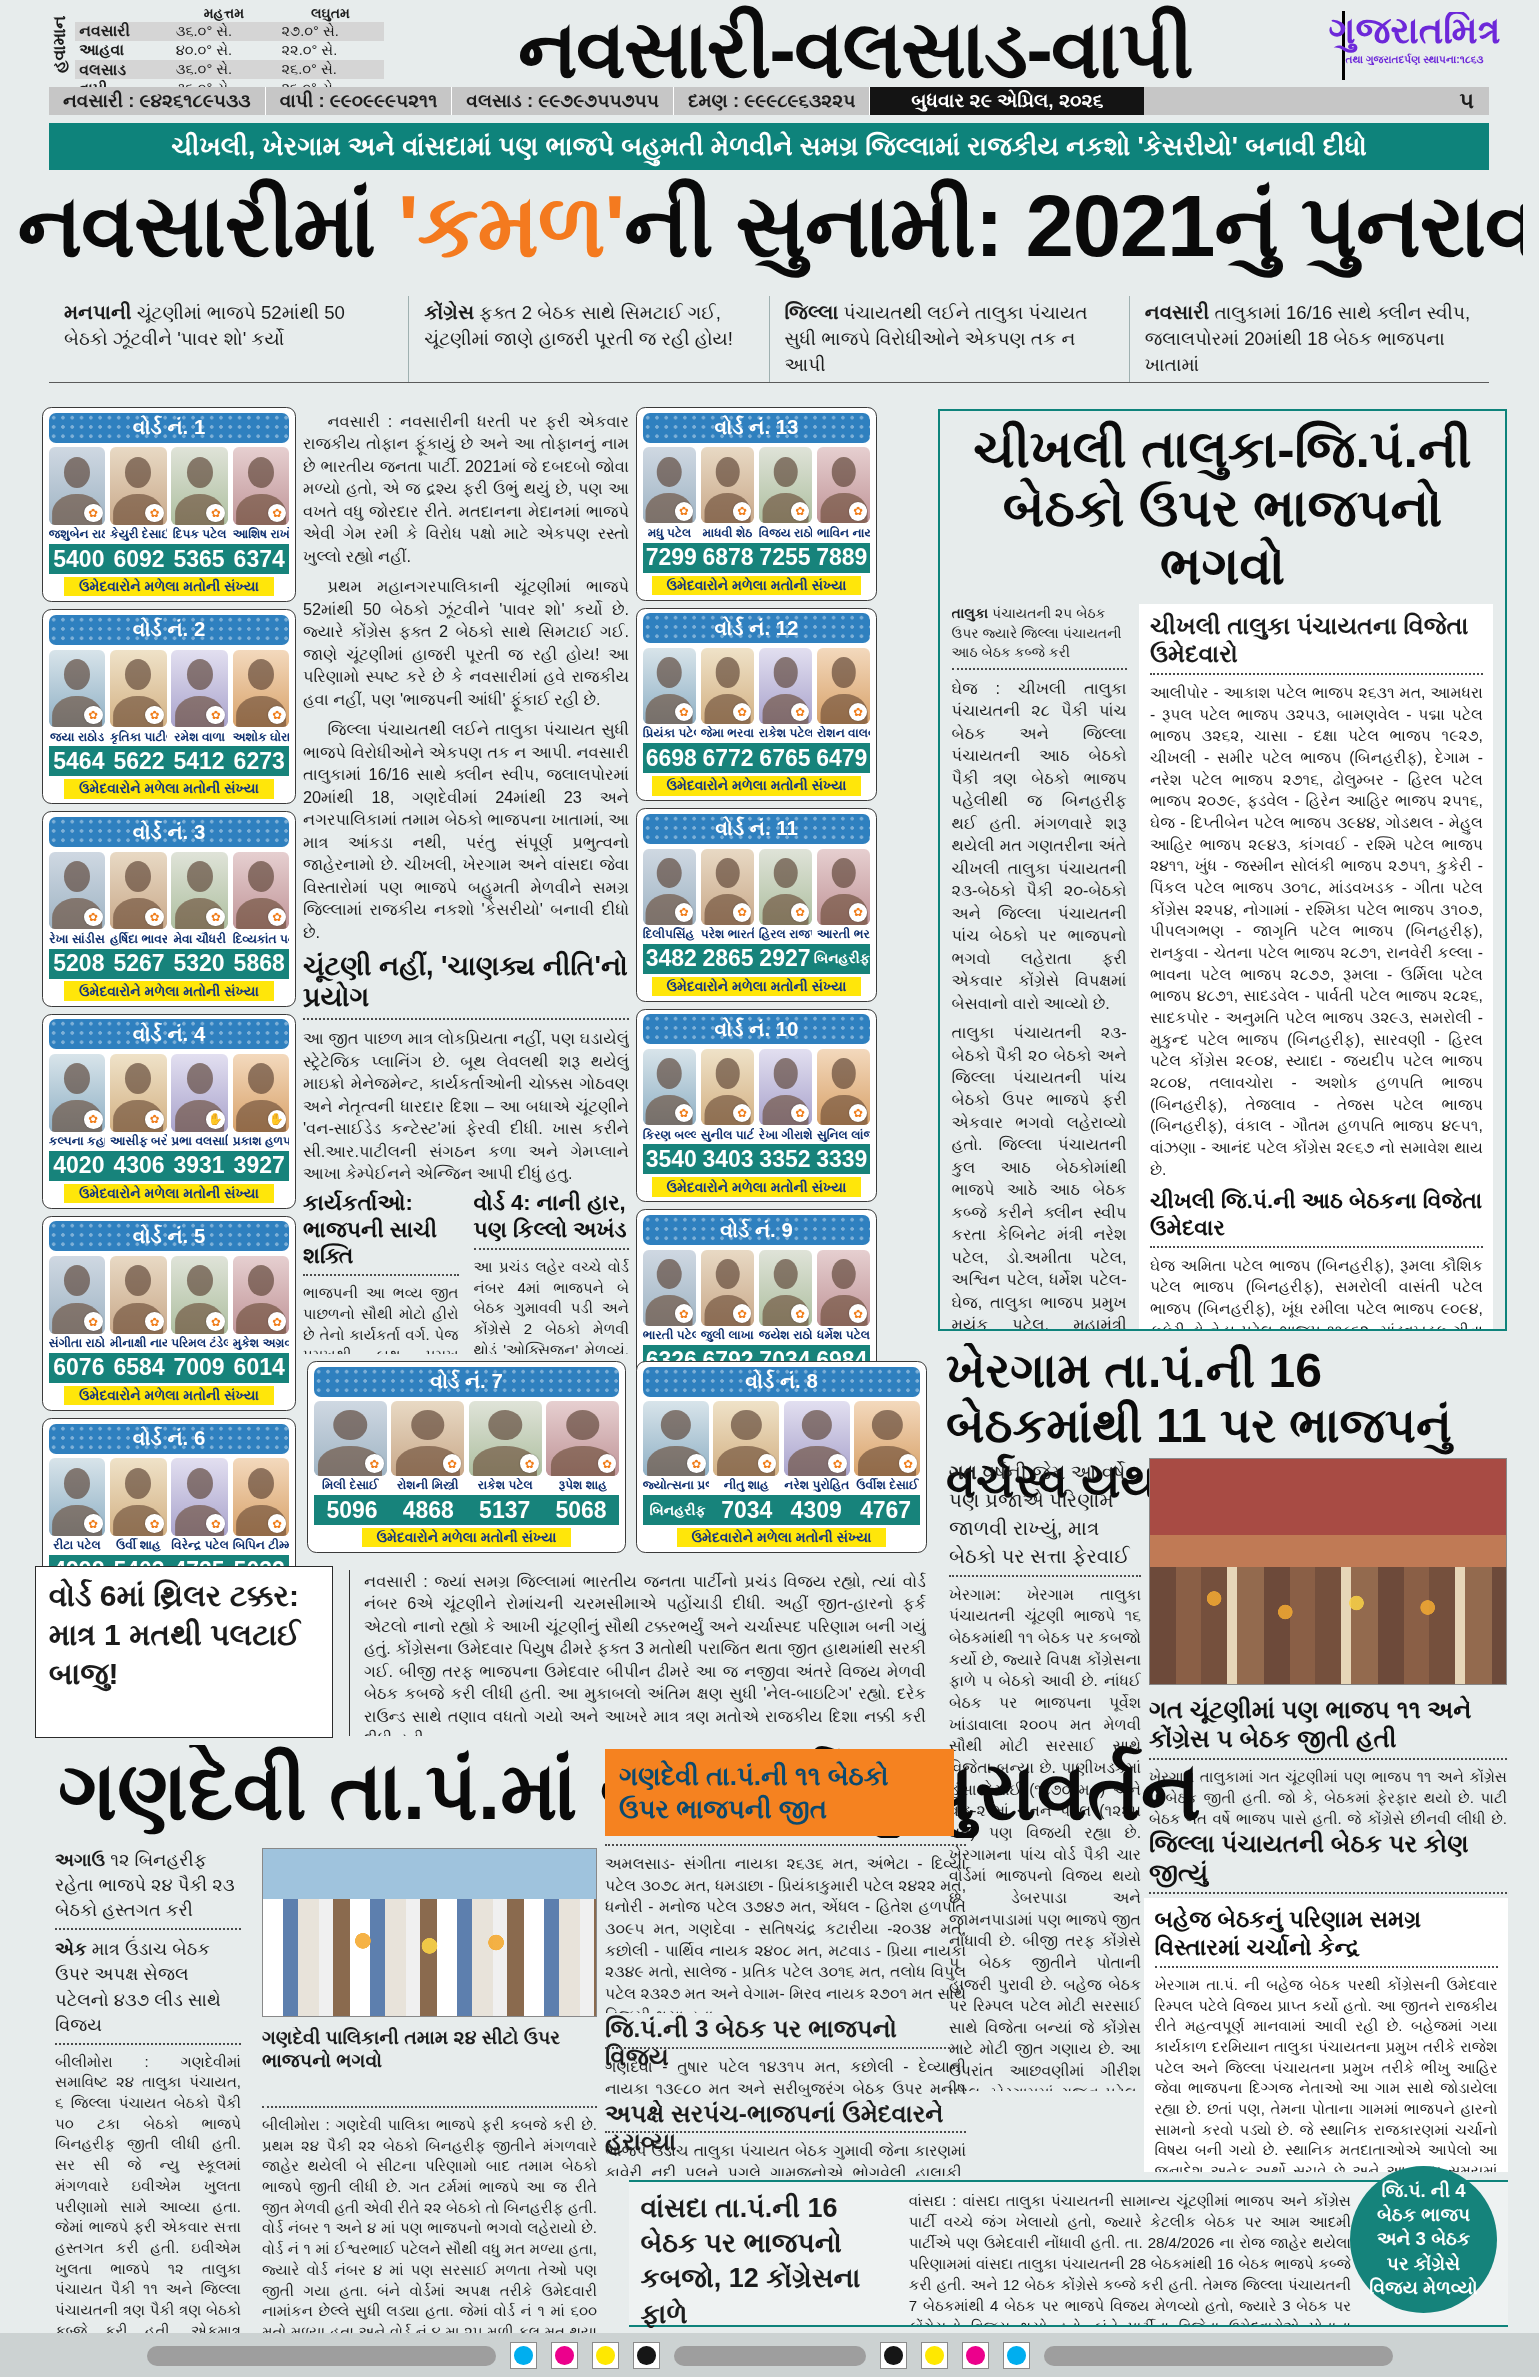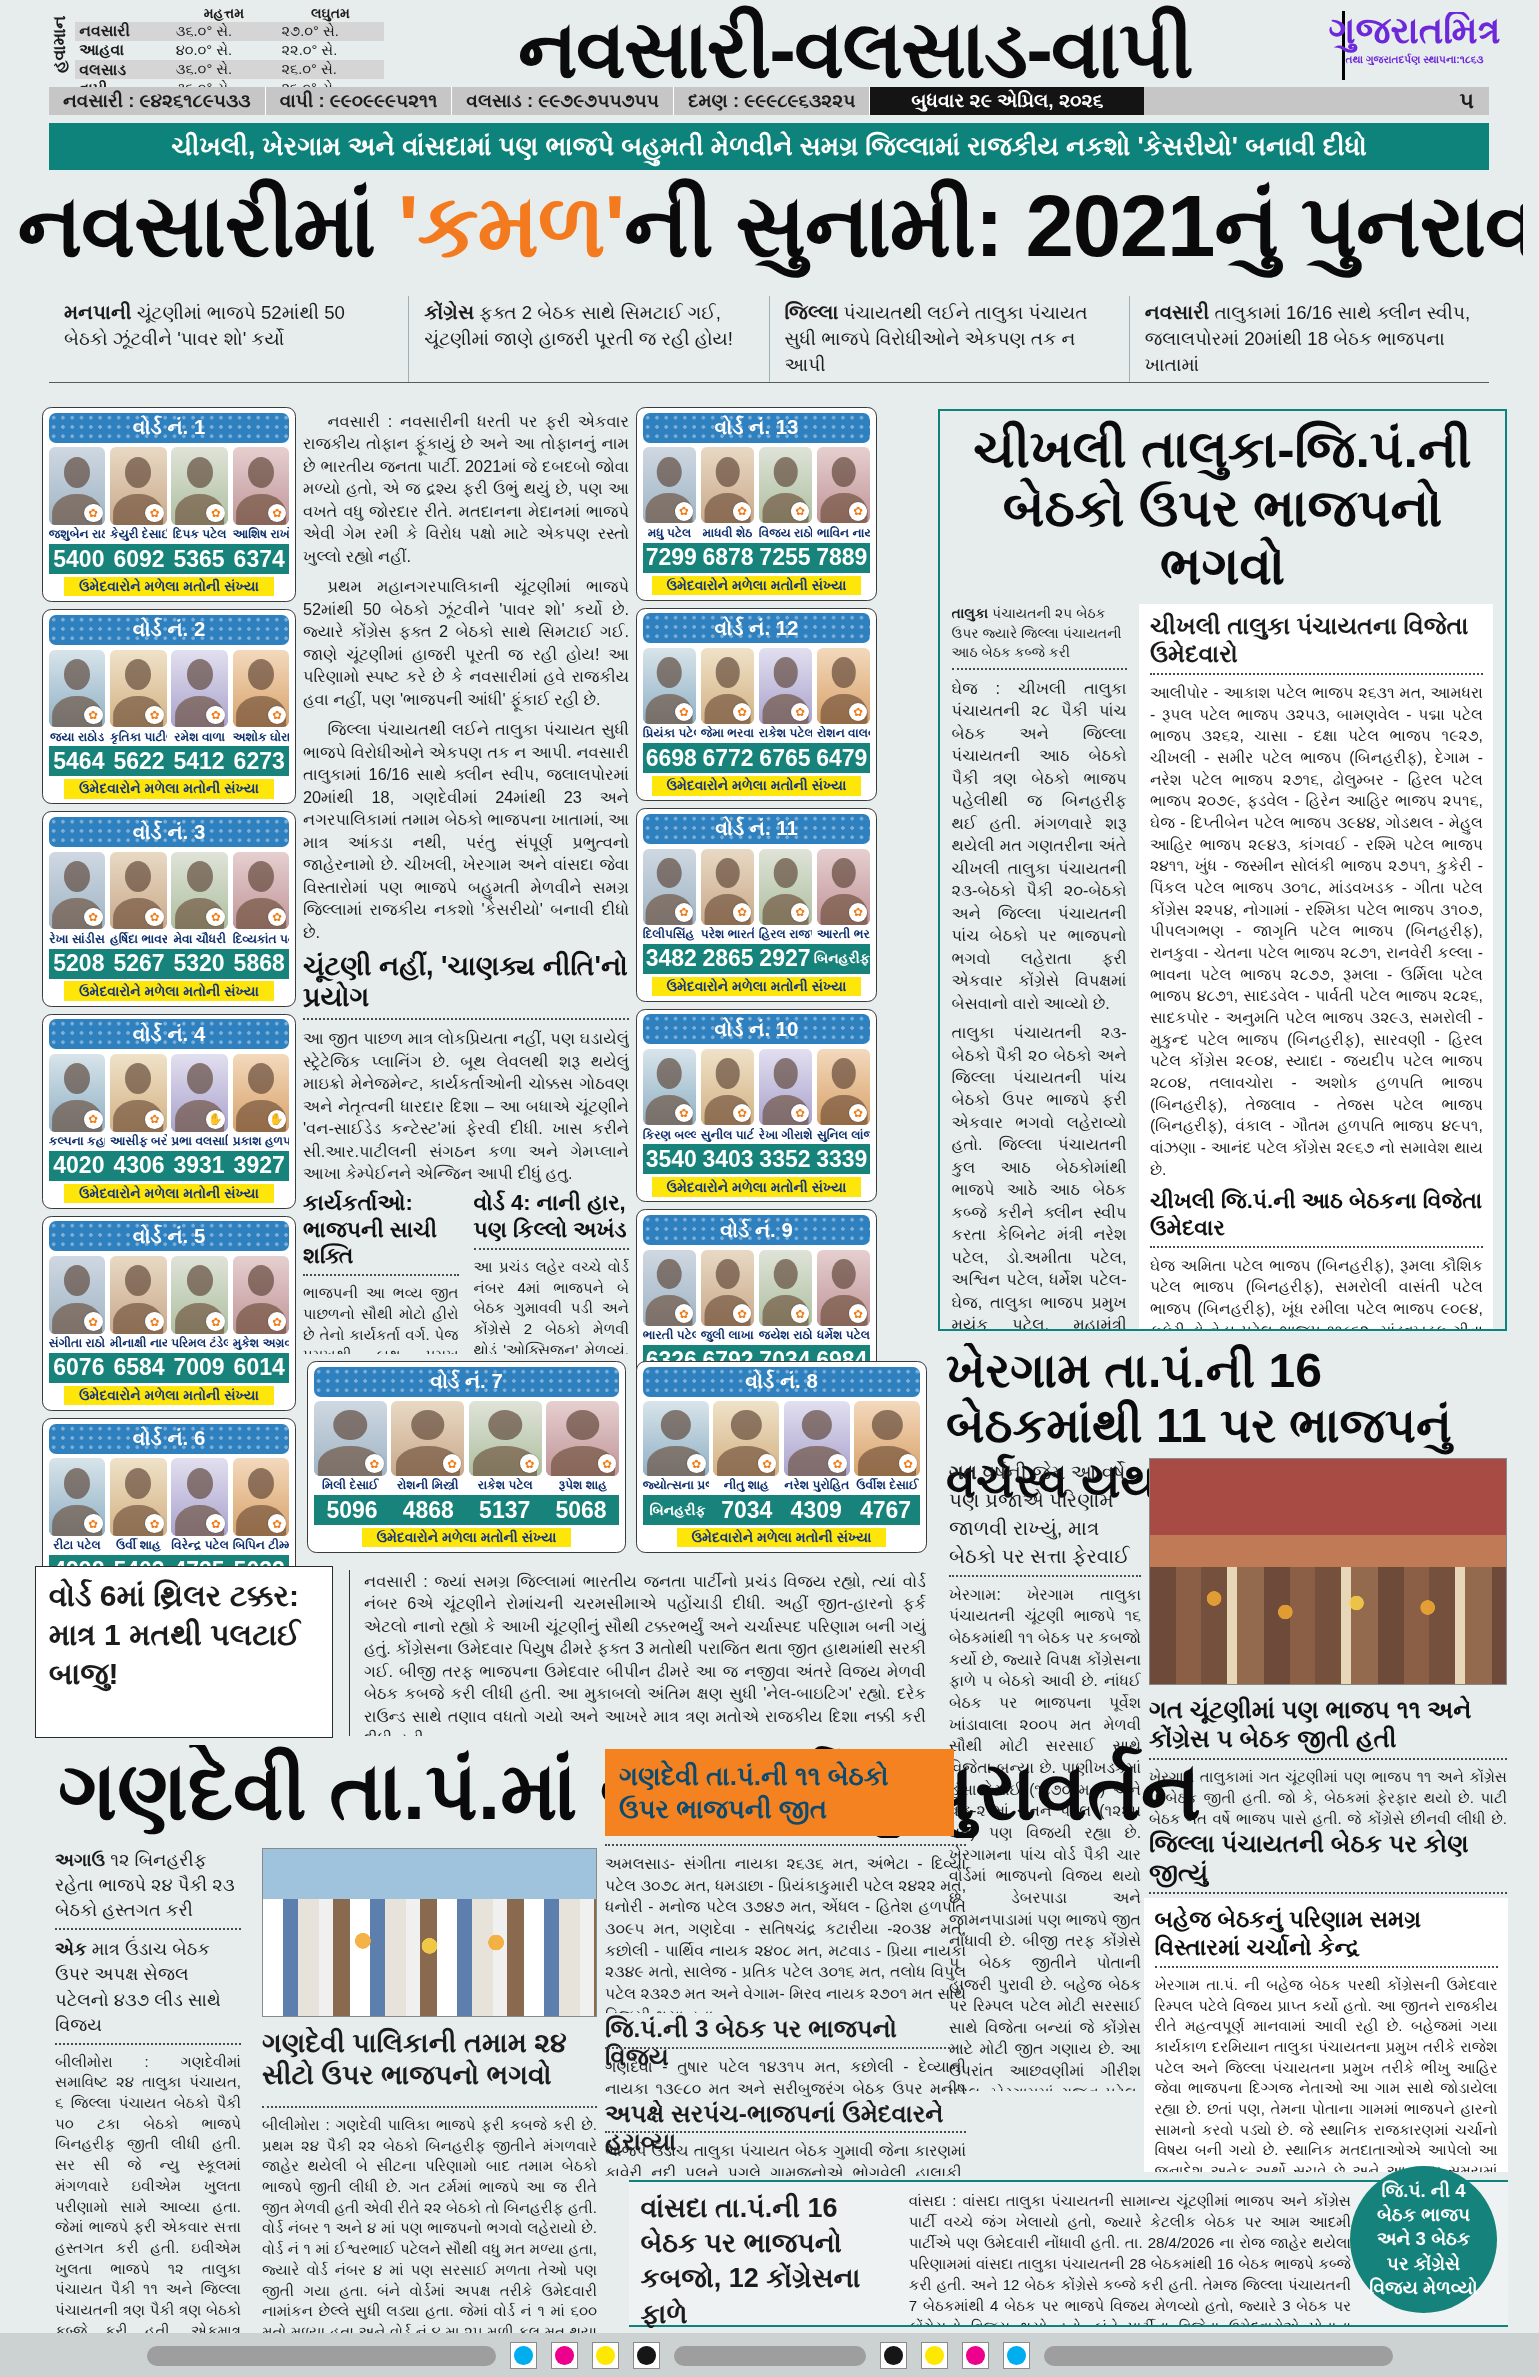--- a/index.html
+++ b/index.html
@@ -100,21 +100,21 @@
   #thriller{left:35px;top:1566px;width:298px;height:172px;background:#fff;border:1.7px solid #2b2b2b;padding:9.3px 12.8px;}
   #thriller .t-title{font-size:30px;font-weight:900;line-height:1.3;}
   #thriller-text{left:349px;top:1570px;width:577px;height:166px;border-left:1.7px solid #333;padding-left:14px;}
   #gandevi-head{left:35px;top:1745px;width:1472px;height:93px;font-size:81px;font-weight:900;white-space:nowrap;padding-left:23px;color:#0a0a0a;}
   #gandevi-left{left:55px;top:1848px;width:186px;height:502px;}
   #gandevi-left .deck{font-size:18px;line-height:1.4;}
   #gandevi-left .body-text{font-size:15px;}
   #gandevi-photo{left:262px;top:1848px;width:335px;height:169px;border:0.6px solid #888;
      background:linear-gradient(#9fc3dd 0 30%,transparent 30%),repeating-linear-gradient(90deg,#ffffff 0 20px,#5d7fae 20px 35px,#e8e3da 35px 56px,#f0f0f0 56px 70px,#8a6a4e 70px 87px);}
   #gandevi-photo::after{content:"";position:absolute;inset:0;background-image:radial-gradient(circle at 30% 55%,rgba(244,170,50,.9) 0 7.6px,transparent 8.1px),radial-gradient(circle at 50% 58%,rgba(250,210,70,.9) 0 7.6px,transparent 8.1px),radial-gradient(circle at 70% 56%,rgba(244,170,50,.9) 0 7.6px,transparent 8.1px);}
-  #gandevi-cap-title{left:262px;top:2027px;width:335px;font-size:27px;font-weight:900;line-height:1.2;}
+  #gandevi-cap-title{left:262px;top:2027px;width:335px;font-size:19px;font-weight:900;line-height:1.2;}
   #gandevi-cap-body{left:262px;top:2106px;width:335px;height:244px;}
   #gandevi-cap-body .body-text{font-size:15px;}
   #orange-box{left:605px;top:1749px;width:349px;height:87px;background:#f58220;color:#0c4a6e;font-size:26px;font-weight:800;line-height:1.25;display:flex;align-items:center;padding:12px 14px;}
   #orange-body{left:605px;top:1844px;width:361px;height:169px;}
   #jp3-head{left:605px;top:2015px;width:361px;font-size:24.4px;font-weight:900;}
   #jp3-body{left:605px;top:2047px;width:361px;height:50px;}
   #apx-head{left:605px;top:2100px;width:361px;font-size:24.4px;font-weight:900;}
   #apx-body{left:605px;top:2131px;width:361px;height:45px;}
   #orange-body .body-text,#jp3-body .body-text,#apx-body .body-text{font-size:15.7px;}
 

